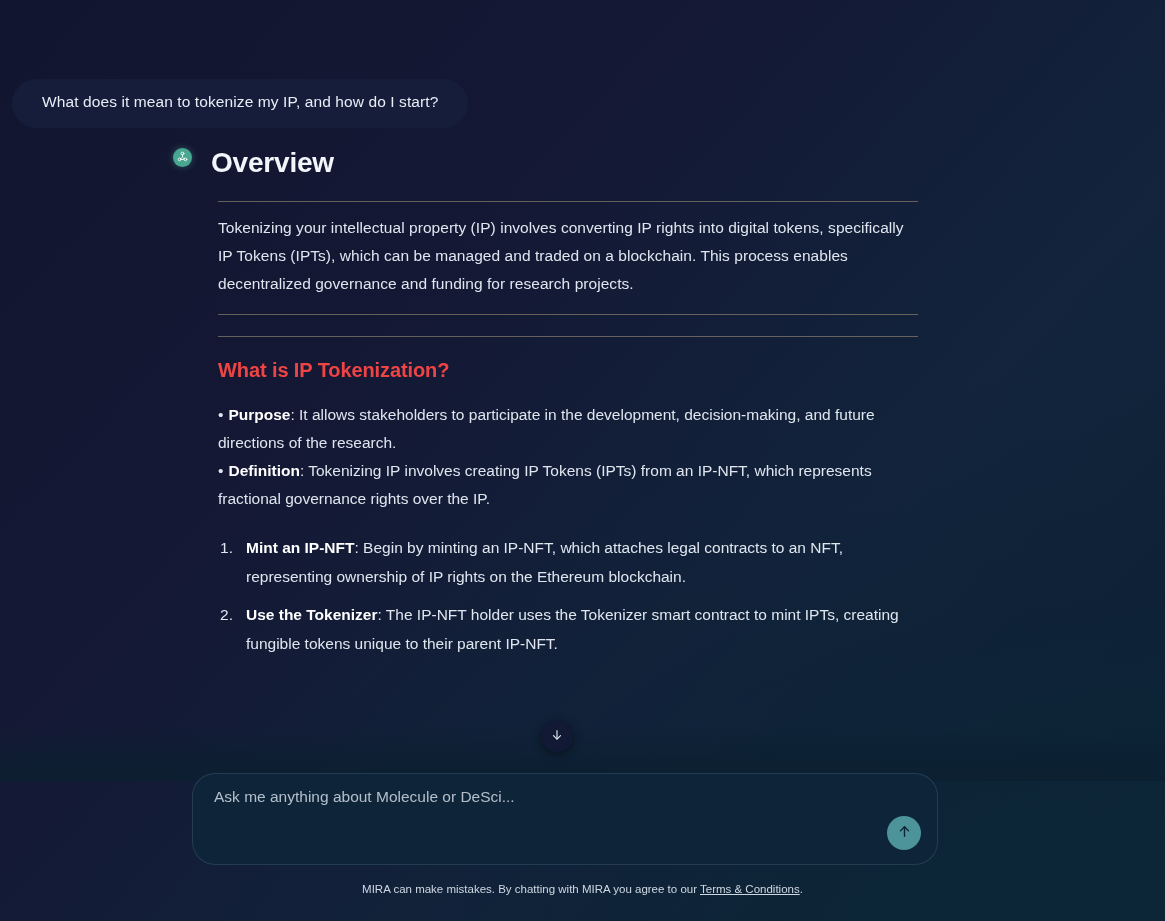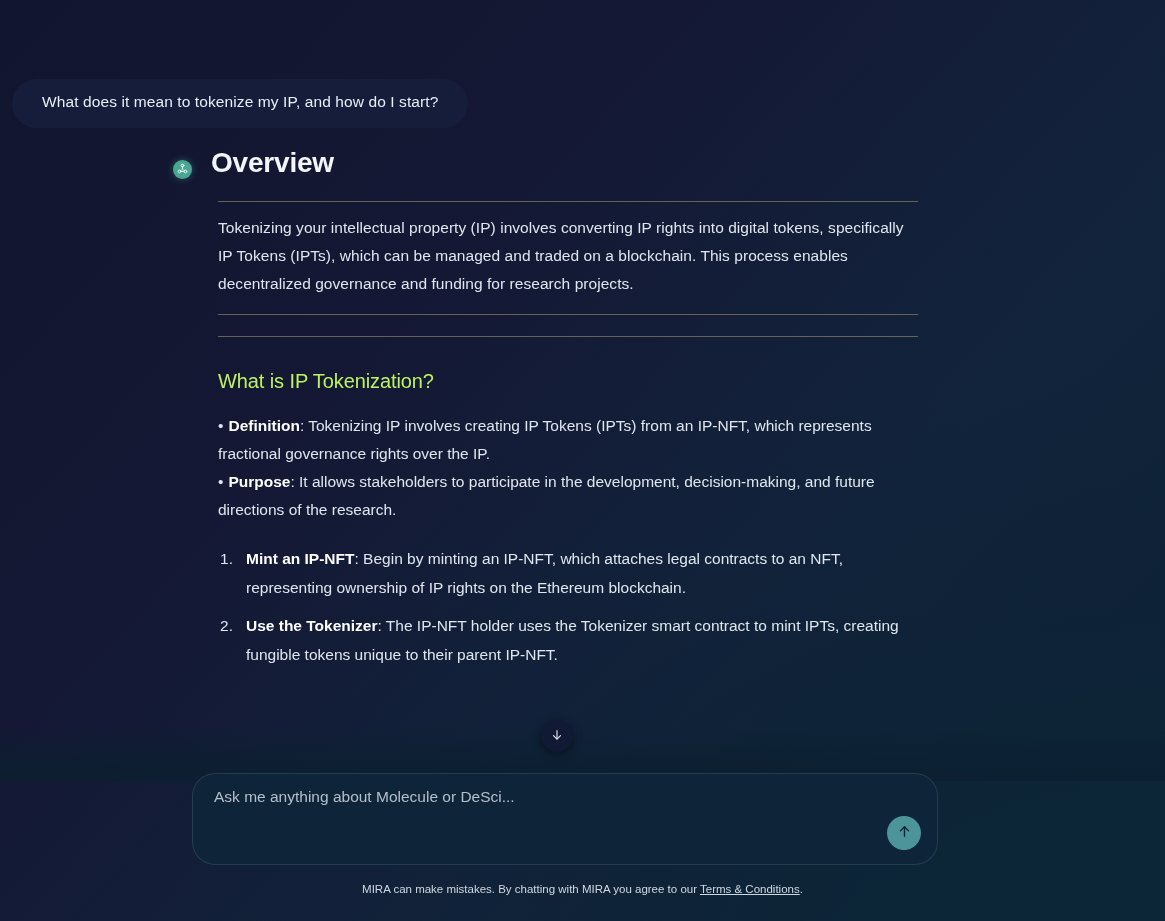--- a/index.html
+++ b/index.html
@@ -52,21 +52,21 @@
   
   .answer {
     position: absolute;
     left: 218px;
     top: 148px;
     width: 700px;
   }
 
   .answer-head {
     display: flex;
-    align-items: flex-end;
+    align-items: flex-start;
     gap: 19px;
     margin-left: -45px;
   }
   .avatar {
     width: 19px; height: 19px;
     flex: 0 0 19px;
     border-radius: 50%;
     background: #49a690;
     display: flex;
     align-items: center;
@@ -107,24 +107,24 @@
     font-weight: 700;
     color: #f2f5fa;
     letter-spacing: -0.1px;
     margin-top: 41px;
     line-height: 1.1;
   }
   .rule.r-key { margin-top: 21px; }
 
   .h-sub {
     font-size: 20px;
-    font-weight: 400;
-    color: #bef264;
+    font-weight: 700;
+    color: #ef4444;
     letter-spacing: -0.1px;
-    margin-top: 33px;
+    margin-top: 22px;
     line-height: 1.15;
   }
 
   .bullet-list { margin-top: 19px; }
   .bullet {
     font-size: 15.5px;
     line-height: 28px;
     color: #dfe6ef;
     text-indent: 0;
   }
@@ -269,24 +269,24 @@
 
     <div class="rule r-para"></div>
 
 
     <div class="rule r-key"></div>
 
     <h3 class="h-sub">What is IP Tokenization?</h3>
 
     <div class="bullet-list">
       <div class="bullet">
-        <span class="dot">•</span><b>Definition</b><span>: Tokenizing IP involves creating IP Tokens (IPTs) from an IP-NFT, which represents fractional governance rights over the IP.</span>
+        <span class="dot">•</span><b>Purpose</b><span>: It allows stakeholders to participate in the development, decision-making, and future directions of the research.</span>
       </div>
       <div class="bullet">
-        <span class="dot">•</span><b>Purpose</b><span>: It allows stakeholders to participate in the development, decision-making, and future directions of the research.</span>
+        <span class="dot">•</span><b>Definition</b><span>: Tokenizing IP involves creating IP Tokens (IPTs) from an IP-NFT, which represents fractional governance rights over the IP.</span>
       </div>
     </div>
 
 
     <ol class="num-list">
       <li class="num-item">
         <b>Mint an IP-NFT</b><span>: Begin by minting an IP-NFT, which attaches legal contracts to an NFT, representing ownership of IP rights on the Ethereum blockchain.</span>
       </li>
       <li class="num-item">
         <b>Use the Tokenizer</b><span>: The IP-NFT holder uses the Tokenizer smart contract to mint IPTs, creating fungible tokens unique to their parent IP-NFT.</span>

